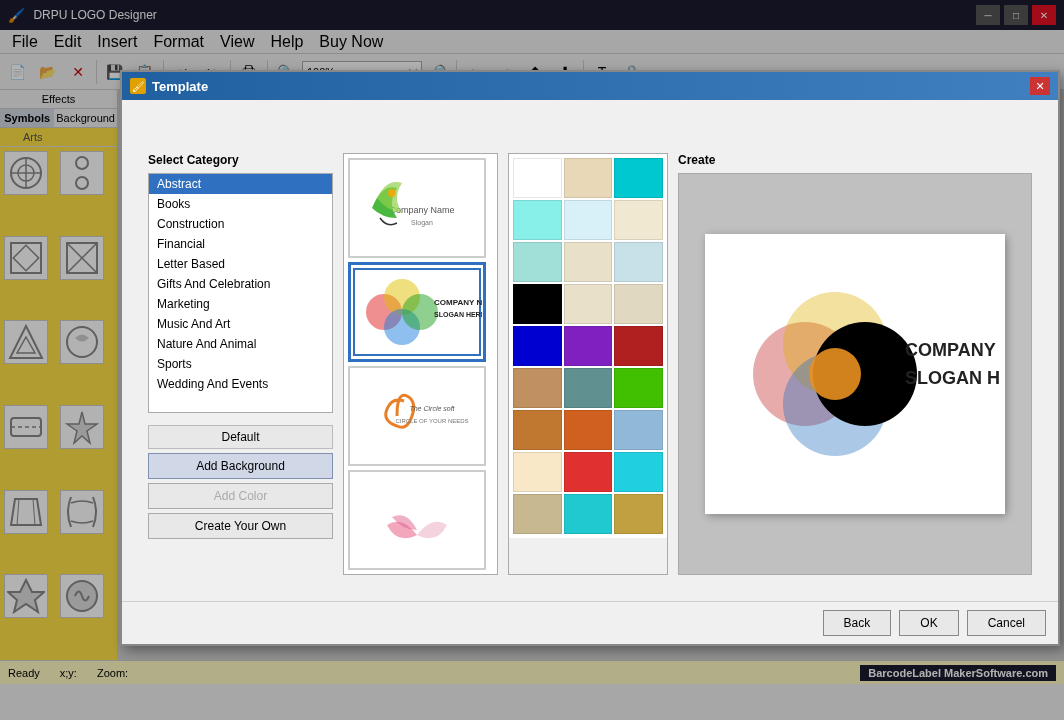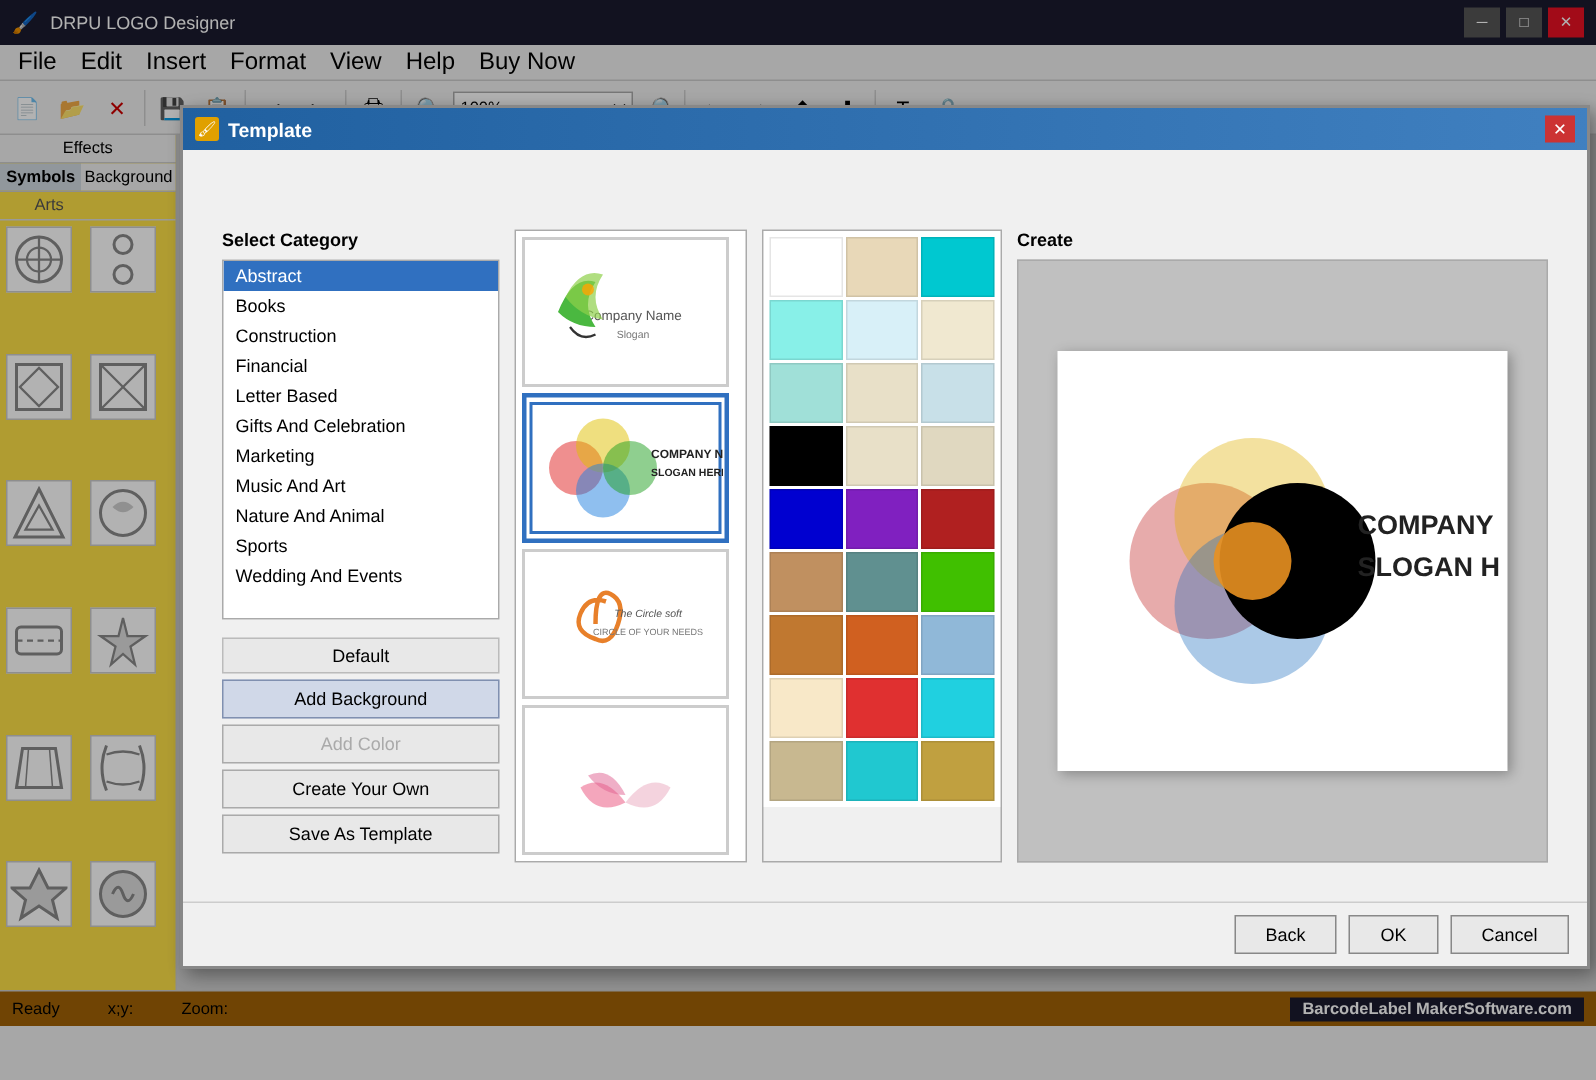--- a/index.html
+++ b/index.html
@@ -120,27 +120,27 @@
       border: 1px solid #ccc;
       background: white;
       cursor: pointer;
       display: flex; align-items: center; justify-content: center;
       font-size: 20px;
     }
 
     
     .status-bar {
       height: 24px;
-      background: #a16207;
+      background: #fef9c3;
       border-top: 1px solid #ccc;
       display: flex;
       align-items: center;
       padding: 0 8px;
       font-size: 11px;
-      gap: 32px;
+      gap: 20px;
     }
     .status-brand {
       margin-left: auto;
       background: #1a1a2e;
       color: white;
       padding: 2px 8px;
       font-size: 11px;
       font-weight: bold;
     }
 
@@ -534,21 +534,20 @@
           <div class="category-item">Sports</div>
           <div class="category-item">Wedding And Events</div>
 
         </div>
 
         <div class="action-buttons">
           <div class="default-label">Default</div>
           <button class="action-btn primary">Add Background</button>
           <button class="action-btn disabled">Add Color</button>
           <button class="action-btn">Create Your Own</button>
-          <button class="action-btn">Save As Template</button>
         </div>
       </div>
 
       <div class="templates-section">
         <div class="templates-scroll">
           <div class="templates-inner">
 
             <div class="template-thumb">
               <svg width="130" height="90" viewBox="0 0 130 90">
                 <text x="70" y="50" font-size="9" fill="#555" text-anchor="middle">Company Name</text>

